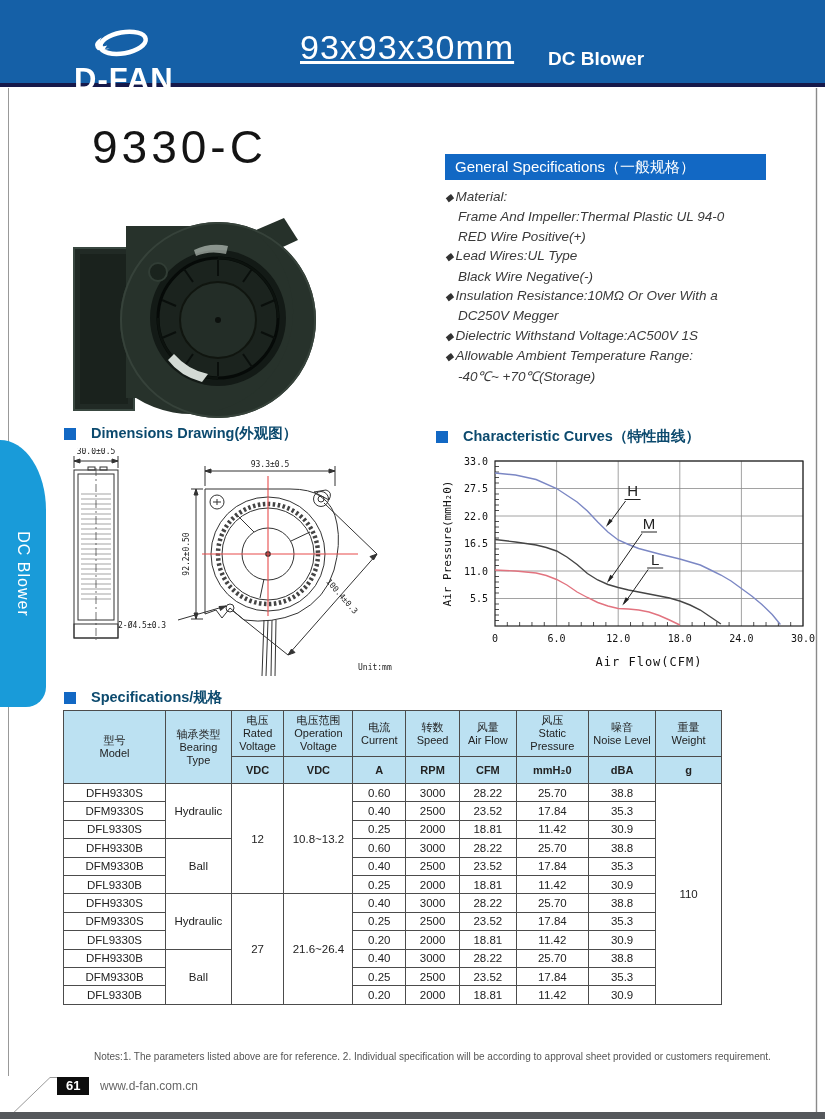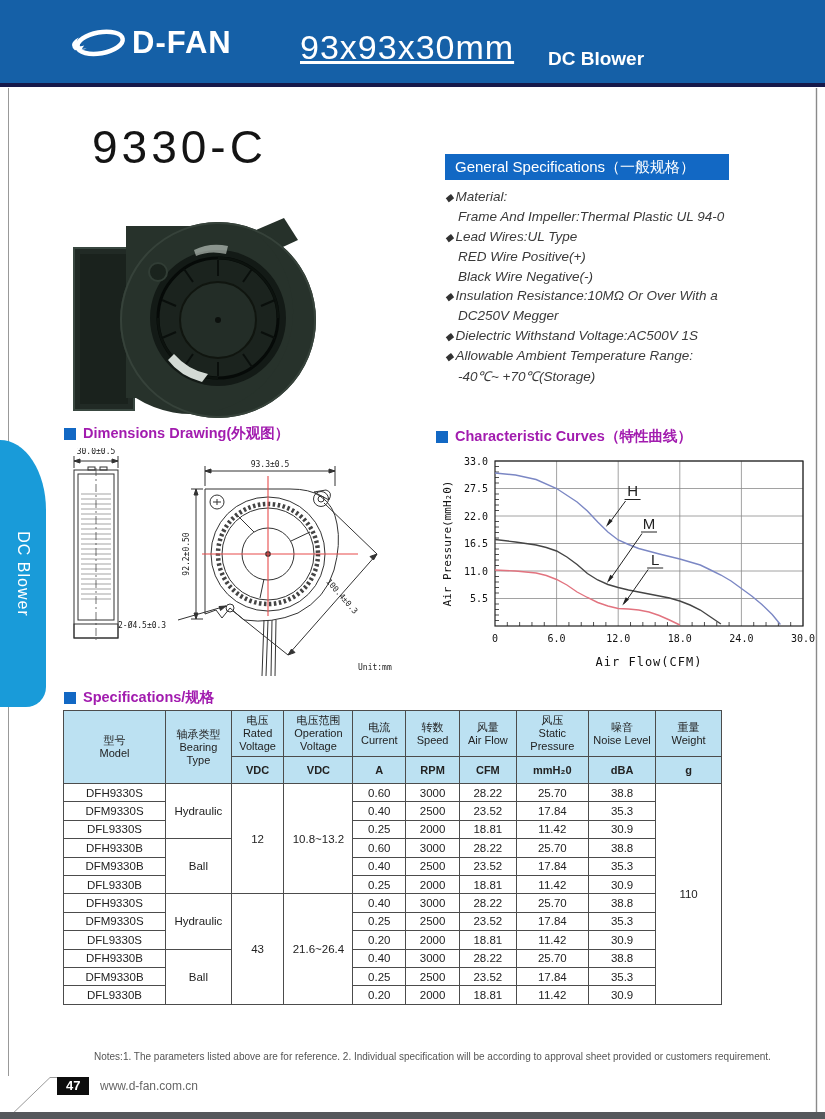--- a/index.html
+++ b/index.html
@@ -1,42 +1,42 @@
 <!DOCTYPE html>
 <html><head>
 <meta charset="utf-8">
 <style>
   html,body{margin:0;padding:0;background:#e8e8e8;}
   .page{position:relative;width:825px;height:1119px;background:#ffffff;overflow:hidden;
         font-family:"Liberation Sans",sans-serif;color:#222;}
   
   .header{position:absolute;left:0;top:0;width:825px;height:83px;background:#1560a7;
           border-bottom:4px solid #16194a;}
-  .logo-wrap{position:absolute;left:70px;top:24px;display:flex;align-items:center;}
+  .logo-wrap{position:absolute;left:70px;top:24px;display:flex;align-items:center;flex-direction:column;}
   .brand{color:#fff;font-size:31px;font-weight:bold;letter-spacing:1px;margin-left:4px;}
   .hdr-size{position:absolute;left:300px;top:28px;color:#fff;font-size:34px;letter-spacing:1px;text-decoration:underline;}
   .hdr-prod{position:absolute;left:548px;top:48px;color:#fff;font-size:19px;font-weight:bold;}
   
   .frame{position:absolute;left:0;top:0;z-index:0;}
   
   .tab{position:absolute;left:0;top:440px;width:46px;height:267px;background:#199bd9;
        border-radius:0 46px 20px 0 / 0 70px 20px 0;display:flex;align-items:center;justify-content:center;z-index:2;}
   .tab-text{transform:rotate(90deg);white-space:nowrap;color:#fff;font-size:16px;letter-spacing:1px;}
   
   .model-title{position:absolute;left:92px;top:120px;font-size:46px;letter-spacing:4px;color:#141414;}
   .photo{position:absolute;left:66px;top:188px;}
   
-  .gs-bar{position:absolute;left:445px;top:154px;width:284px;height:26px;background:#1268c4;
+  .gs-bar{position:absolute;left:445px;top:154px;width:321px;height:26px;background:#1268c4;
           color:#fff;font-size:15px;line-height:26px;padding-left:10px;box-sizing:border-box;}
   .gs-lines{position:absolute;left:445px;top:187px;width:345px;font-size:13.5px;color:#3a3a3a;}
   .gs-line{line-height:19.4px;white-space:nowrap;font-style:italic;}
   .gs-line.indent{padding-left:13px;}
   .gs-bullet{font-size:11px;margin-right:2px;color:#333;}
   
-  .sec-head{position:absolute;display:flex;align-items:center;font-size:14.5px;font-weight:bold;color:#a21caf;}
+  .sec-head{position:absolute;display:flex;align-items:center;font-size:14.5px;font-weight:bold;color:#0c4a6e;gap:8px;}
   .sq{width:12px;height:12px;background:#1268c4;margin-right:7px;flex:0 0 auto;}
   
   .dim-svg{position:absolute;left:58px;top:448px;}
   .chart-svg{position:absolute;left:437px;top:446px;}
   .dim-txt{font-family:"DejaVu Sans Mono",monospace;font-size:8px;fill:#222;}
   .tick{font-family:"DejaVu Sans Mono",monospace;font-size:10px;fill:#111;}
   .axis-title{font-family:"DejaVu Sans Mono",monospace;font-size:12px;fill:#111;letter-spacing:1px;}
   .axis-title-y{font-family:"DejaVu Sans Mono",monospace;font-size:11px;fill:#111;}
   .curve-label{font-family:"Liberation Sans",sans-serif;font-size:15px;fill:#222;}
   
@@ -116,22 +116,22 @@
     <path d="M128,62 q16,-8 34,-4 l-2,8 q-16,-4 -30,2 Z" fill="#dfe7e0" opacity="0.55"></path>
     <circle cx="152" cy="132" r="38" fill="#232d27" stroke="#10150f" stroke-width="2"></circle>
     <circle cx="152" cy="132" r="3" fill="#0c100d"></circle>
     <circle cx="92" cy="84" r="9" fill="#1a231d" stroke="#313d35" stroke-width="2"></circle>
   </svg>
 
   <div class="gs-bar">General Specifications（一般规格）</div>
   <div class="gs-lines" id="gs-lines">
       <div class="gs-line"><span class="gs-bullet">◆</span>Material:</div>
       <div class="gs-line indent">Frame And Impeller:Thermal Plastic UL 94-0</div>
+      <div class="gs-line indent">RED Wire Positive(+)</div>
       <div class="gs-line"><span class="gs-bullet">◆</span>Lead Wires:UL Type</div>
-      <div class="gs-line indent">RED Wire Positive(+)</div>
       <div class="gs-line indent">Black Wire Negative(-)</div>
       <div class="gs-line"><span class="gs-bullet">◆</span>Insulation Resistance:10MΩ Or Over With a</div>
       <div class="gs-line indent">DC250V Megger</div>
       <div class="gs-line"><span class="gs-bullet">◆</span>Dielectric Withstand Voltage:AC500V 1S</div>
       <div class="gs-line"><span class="gs-bullet">◆</span>Allowable Ambient Temperature Range:</div>
       <div class="gs-line indent">-40℃~ +70℃(Storage)</div>
     </div>
 
   <div class="sec-head" style="left:64px;top:424px;">
     <span class="sq"></span>
@@ -419,21 +419,21 @@
           <td>DFL9330B</td>
           <td>0.25</td>
           <td>2000</td>
           <td>18.81</td>
           <td>11.42</td>
           <td>30.9</td>
         </tr>
         <tr>
           <td>DFH9330S</td>
           <td rowspan="3">Hydraulic</td>
-          <td rowspan="6">43</td>
+          <td rowspan="6">27</td>
           <td rowspan="6">21.6~26.4</td>
           <td>0.40</td>
           <td>3000</td>
           <td>28.22</td>
           <td>25.70</td>
           <td>38.8</td>
         </tr>
         <tr>
           <td>DFM9330S</td>
           <td>0.25</td>
@@ -472,15 +472,15 @@
           <td>0.20</td>
           <td>2000</td>
           <td>18.81</td>
           <td>11.42</td>
           <td>30.9</td>
         </tr>
       </tbody>
   </table>
 
   <div class="notes">Notes:1. The parameters listed above are for reference.   2. Individual specification will be according to approval sheet provided or customers requirement.</div>
-  <div class="page-no">47</div>
+  <div class="page-no">61</div>
   <div class="website">www.d-fan.com.cn</div>
 </div>
 
 </body></html>

